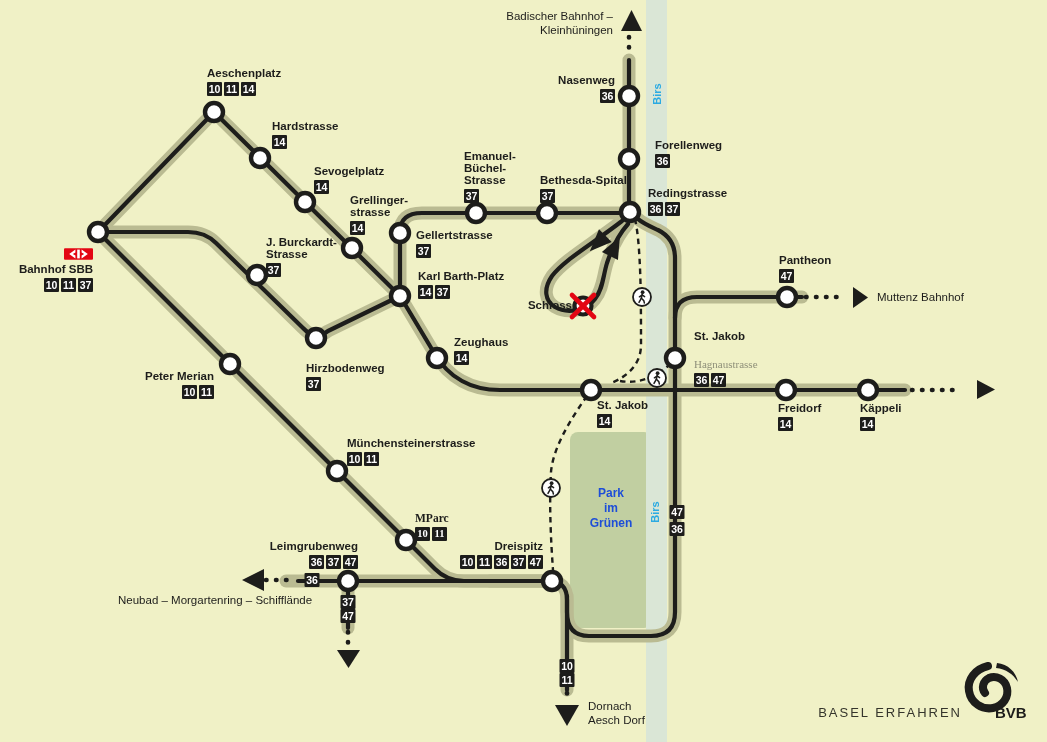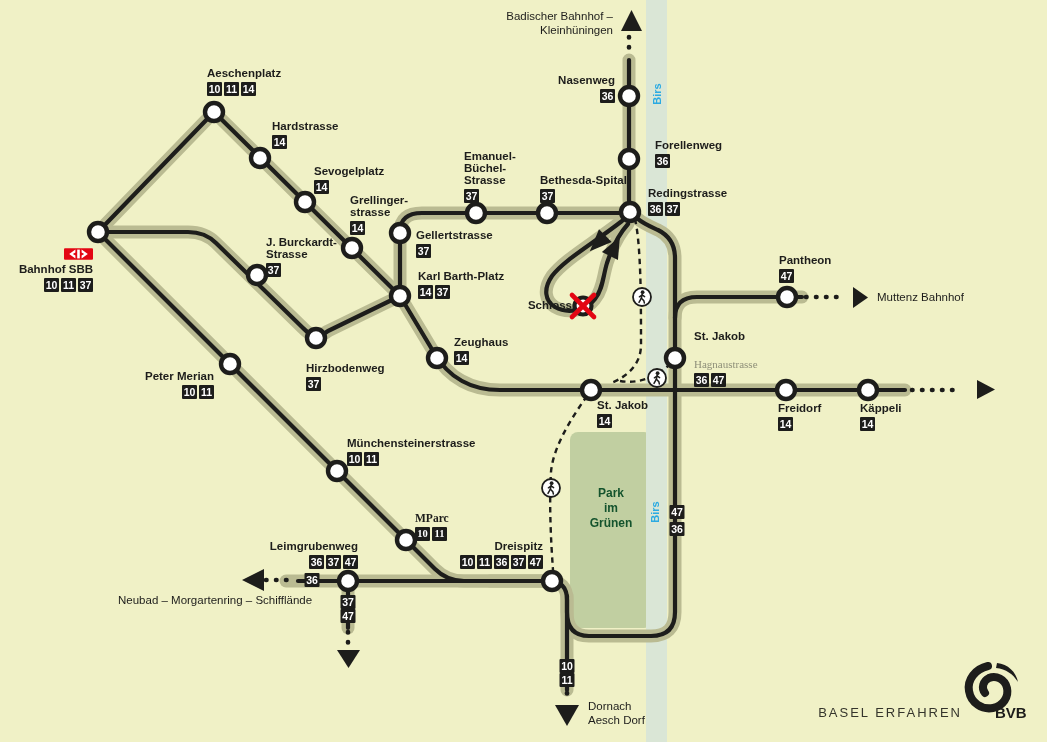--- a/index.html
+++ b/index.html
@@ -4,21 +4,21 @@
 <style>
   html,body{margin:0;padding:0;}
   #map{position:relative;width:1047px;height:742px;background:#f0f1c6;overflow:hidden;
        font-family:"Liberation Sans","DejaVu Sans",sans-serif;color:#1d1d1b;}
   #map *{box-sizing:border-box;}
   .layer{position:absolute;left:0;top:0;width:1047px;height:742px;}
   
   #river{position:absolute;left:646px;top:0;width:21px;height:742px;background:#dae6d6;}
   #park{position:absolute;left:570px;top:432px;width:82px;height:196px;background:#c1cfa1;border-radius:8px;}
   .park-text{position:absolute;left:0;top:54px;width:100%;text-align:center;
-             font-size:12px;font-weight:bold;color:#14532d;line-height:15px;}
+             font-size:12px;font-weight:bold;color:#1d4ed8;line-height:15px;}
   .birs-label{position:absolute;color:#2baae2;font-size:11px;font-weight:bold;
               transform:rotate(-90deg);transform-origin:center;width:30px;text-align:center;}
   #birs-top{left:642px;top:88px;}
   #birs-park{left:640px;top:506px;}
   
   .st-label{position:absolute;line-height:12px;}
   .st-label.right{text-align:right;}
   .st-name{font-size:11.5px;font-weight:bold;white-space:nowrap;}
   .st-sub{font-size:11px;color:#8e8f79;white-space:nowrap;margin-top:16px;font-family:Liberation Serif, serif;}
   .badges{margin-top:3px;display:flex;gap:2px;}

